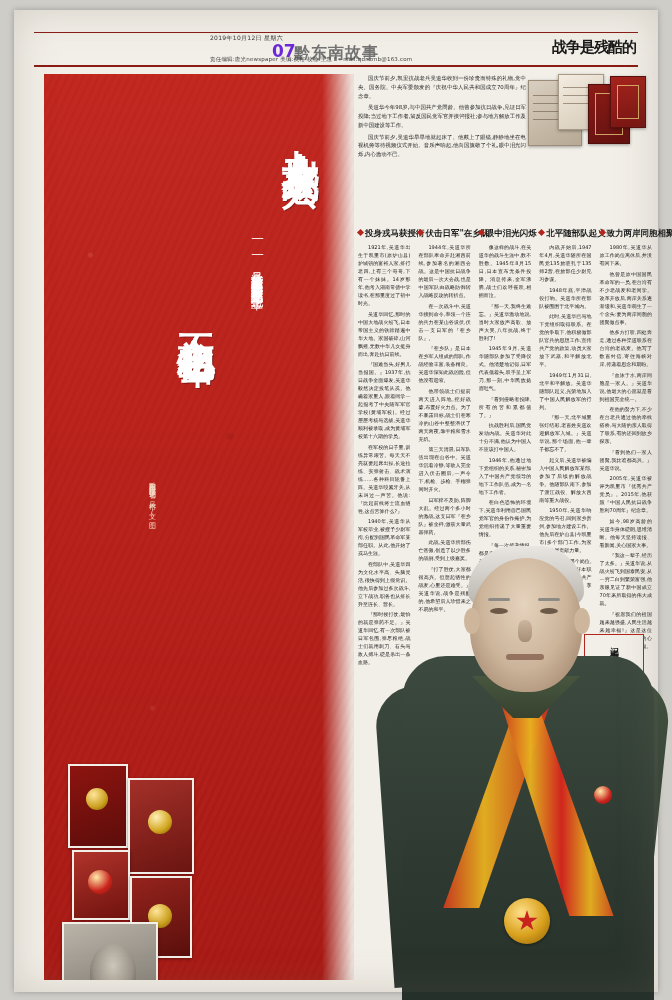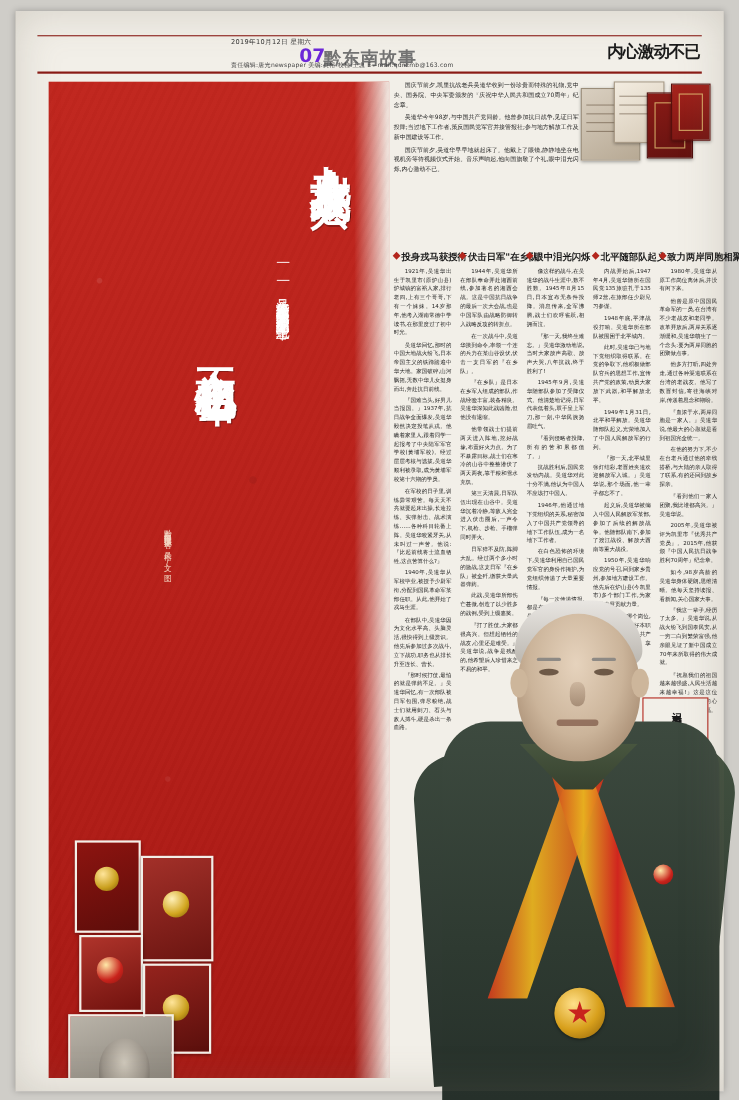--- a/index.html
+++ b/index.html
@@ -132,21 +132,21 @@
 
 <div class="page">
   <div class="paper">
 
     <div class="masthead">
       <div class="mh-rule-top"></div>
       <div class="mh-date">2019年10月12日   星期六</div>
       <div class="mh-pageno">07</div>
       <div class="mh-section">黔东南故事</div>
       <div class="mh-credits">责任编辑:唐光newspaper   美编:吴榕   校检:王忠        E—mail:qdnzmb@163.com</div>
-      <div class="mh-logo">内心激动不已</div>
+      <div class="mh-logo">战争是残酷的</div>
       <div class="mh-rule-bot"></div>
     </div>
 
     <div class="art">
       <div class="art-red"></div>
       <div class="art-texture"></div>
 
       <div class="headline">
         <div class="hl-col a">九十八岁抗战老兵</div>
         <div class="hl-col b">不忘初心忆当年</div>

